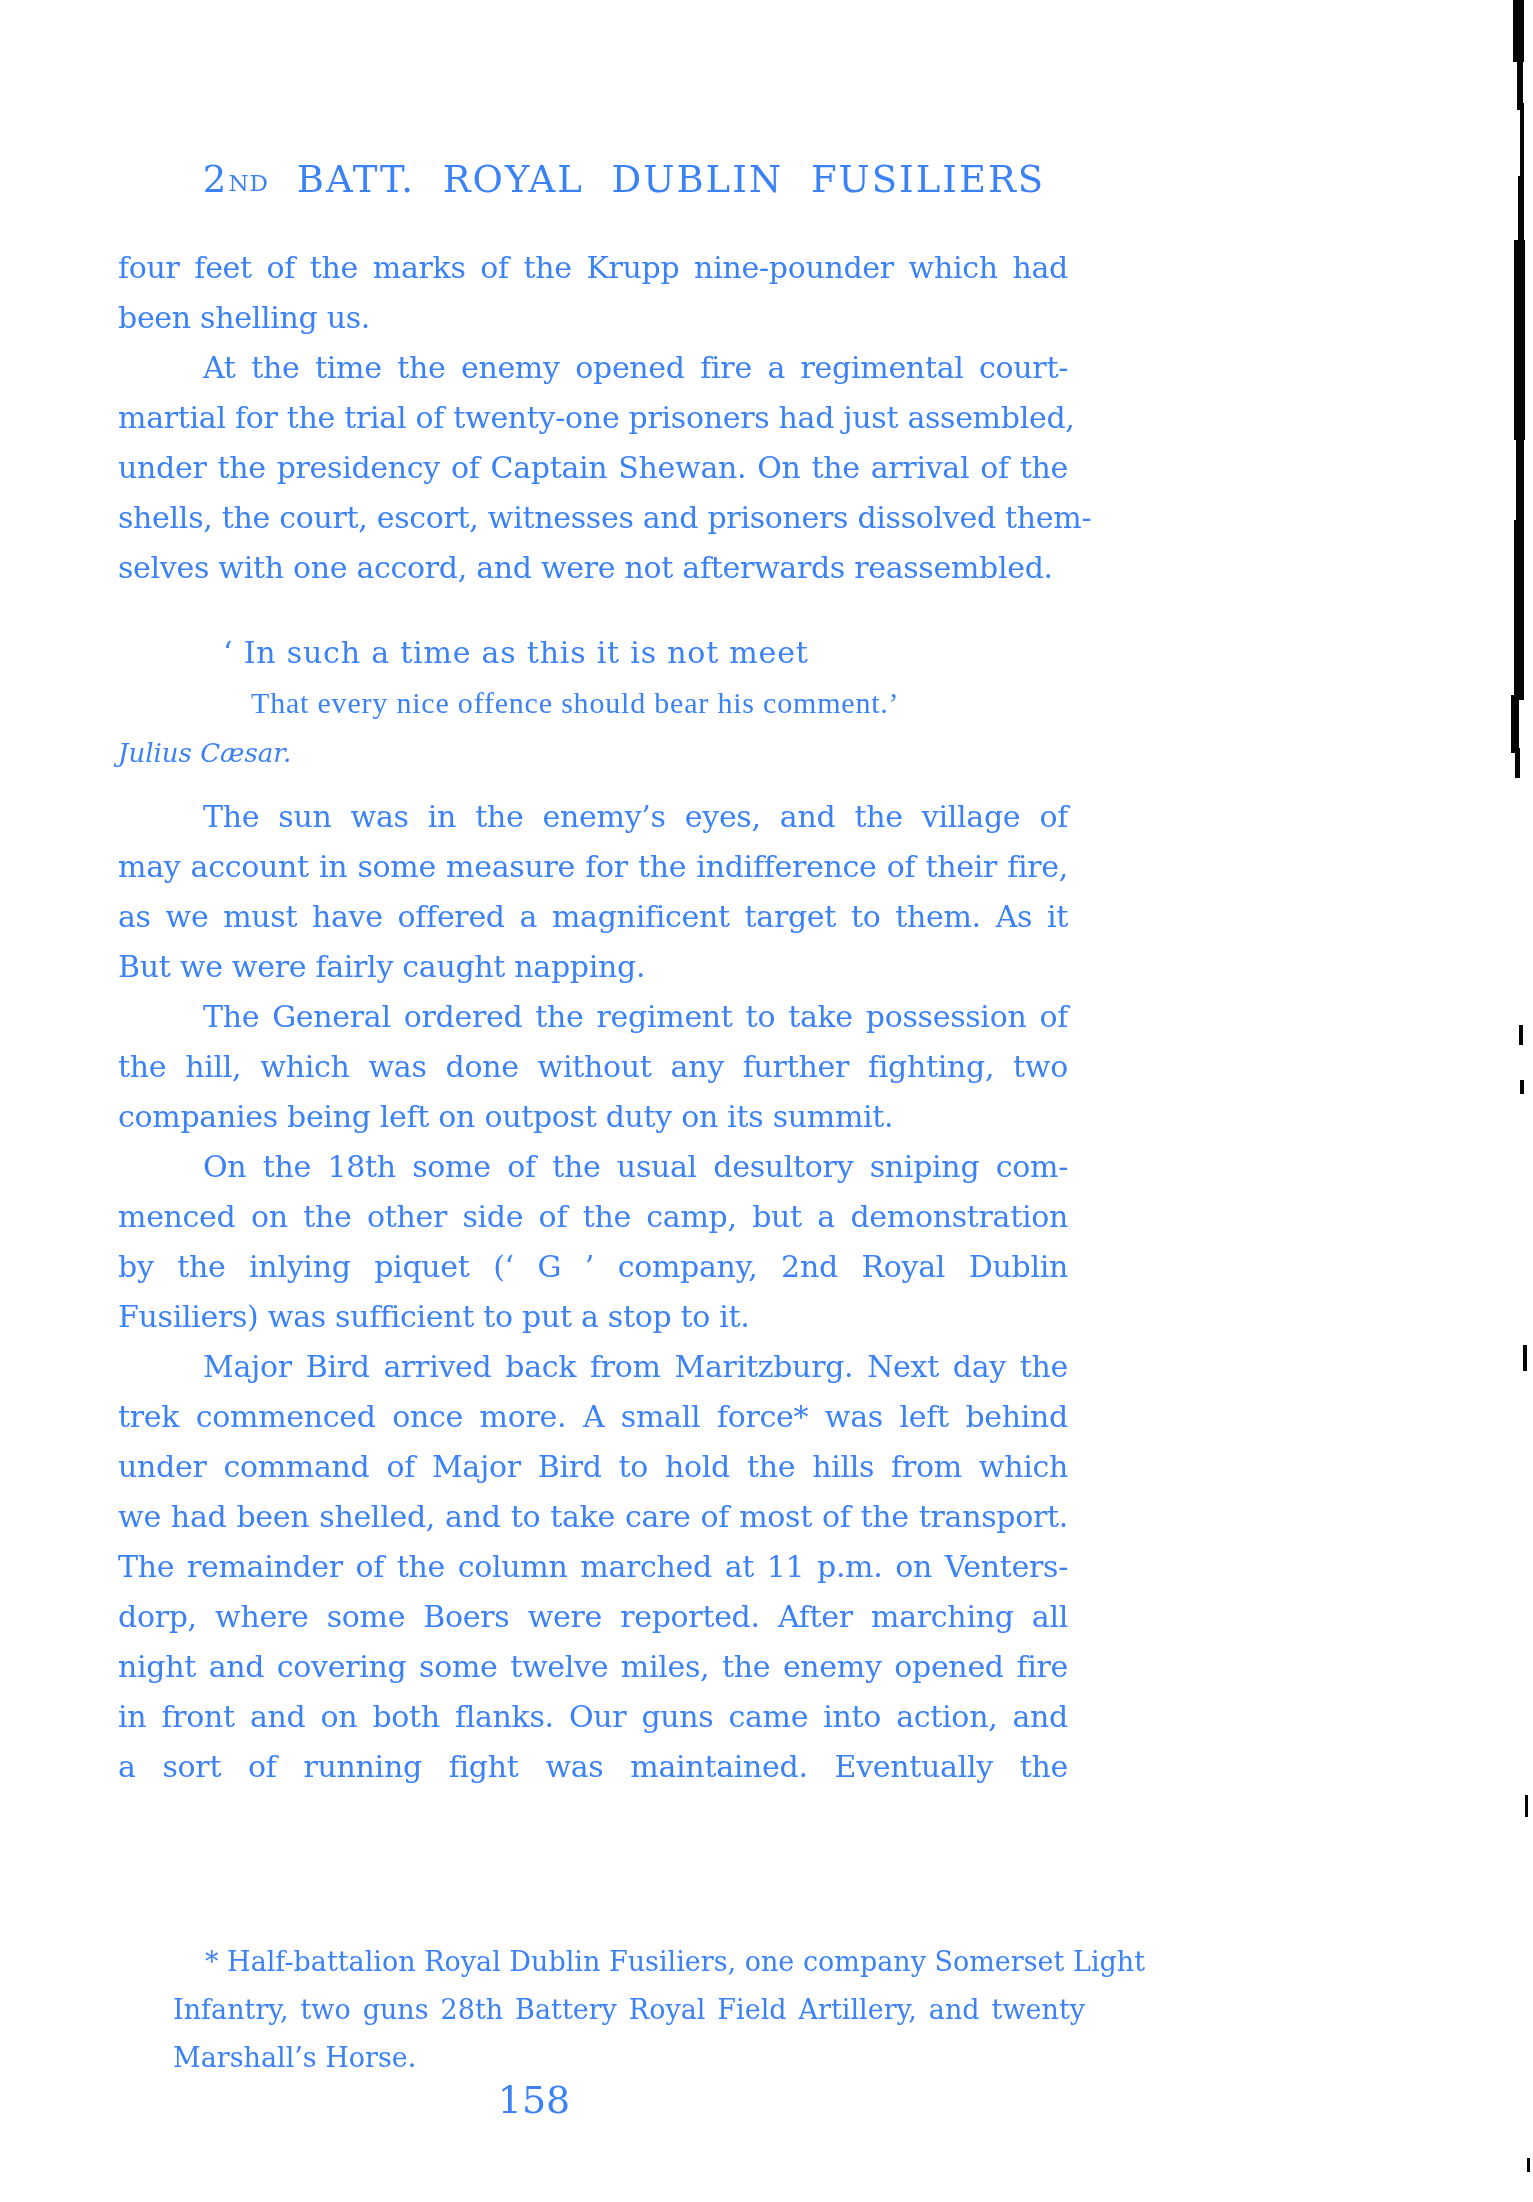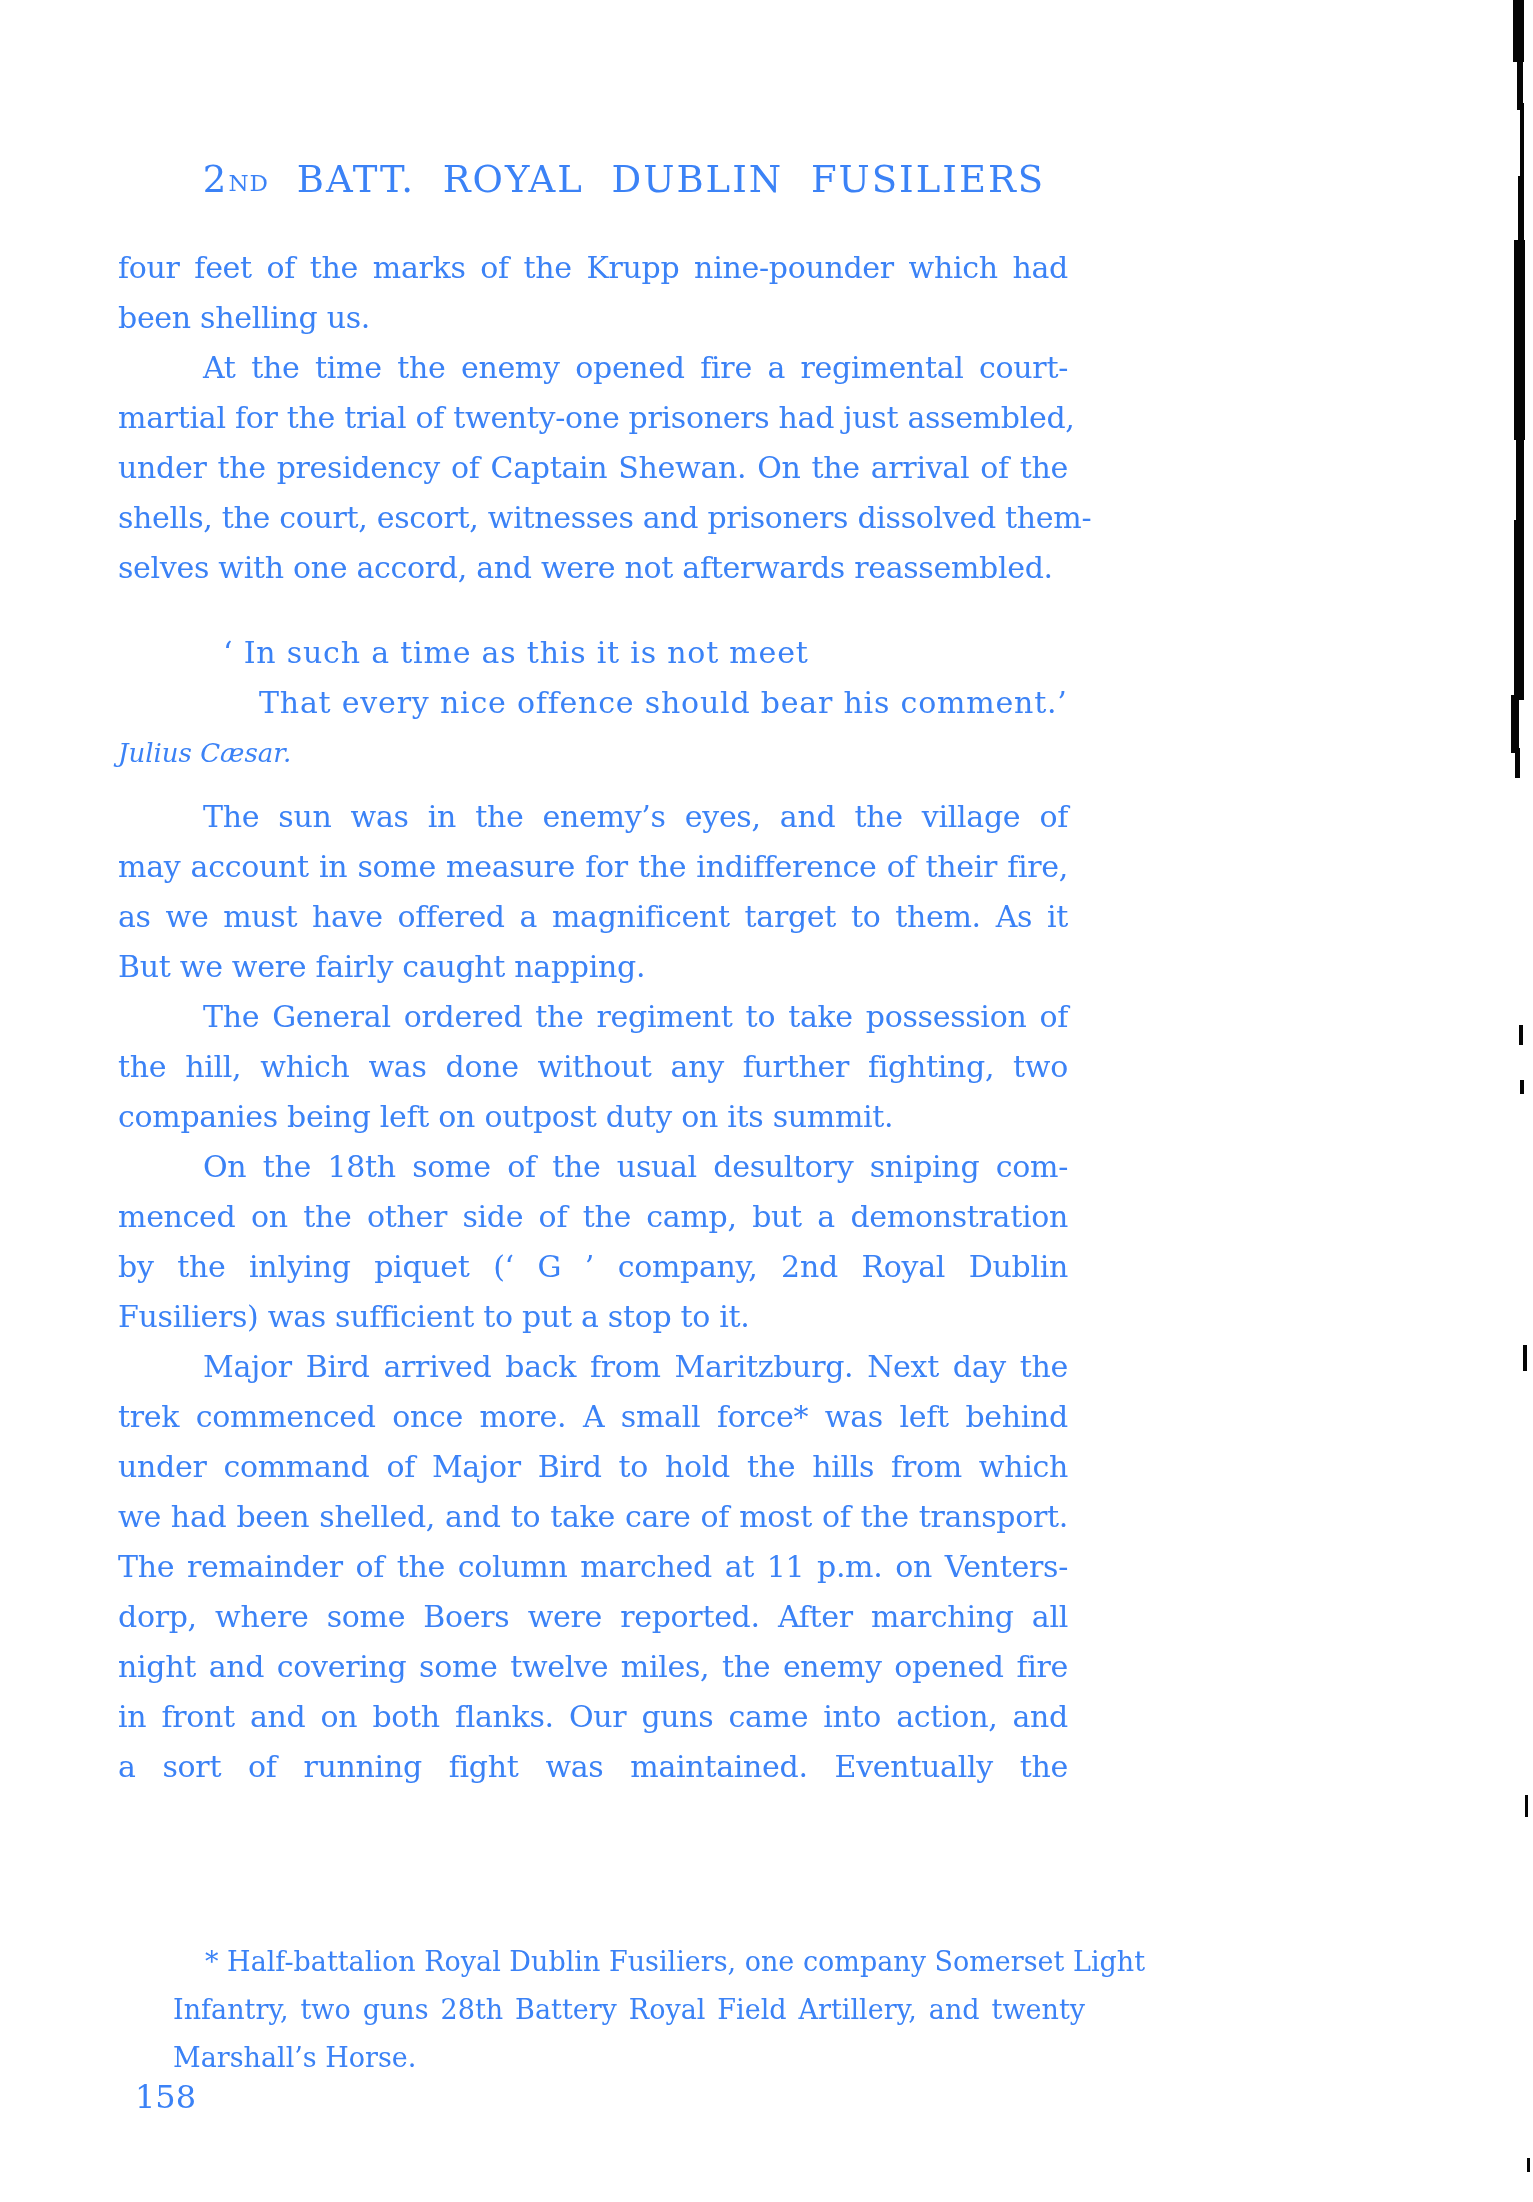--- a/index.html
+++ b/index.html
@@ -57,21 +57,21 @@
   .line.first-indent { padding-left: 85px; }
   
   .quote-block { margin-top: 35px; margin-left: 105px; }
   .quote-line {
     font-size: 30px;
     line-height: 50px;
     letter-spacing: 0.8px;
     text-align: left;
     white-space: nowrap;
   }
-  .quote-line.second { margin-left: 36px; }
+  .quote-line.second { margin-left: 28px; font-family: Liberation Serif, serif; }
   .attribution-line {
     font-size: 26px;
     line-height: 50px;
     font-style: italic;
     text-align: left;
     padding-right: 180px;
     margin-left: -105px; 
     margin-bottom: 14px;
   }
   
@@ -83,27 +83,27 @@
   }
   #footnote .line {
     font-size: 27px;
     line-height: 48px;
     letter-spacing: 0;
   }
   #footnote .line.first-indent { padding-left: 32px; }
   
   #folio {
     position: absolute;
-    left: 135px;
+    left: 141px;
     top: 2078px;
     width: 950px;
-    text-align: left;
+    text-align: center;
     padding-right: 164px;
     box-sizing: border-box;
-    font-size: 32px;
+    font-size: 38px;
   }
   
   .edge-seg { position: absolute; background: #050505; }
 </style>
 </head>
 <body>
 
 <div id="page">
 
   <div id="running-head">

